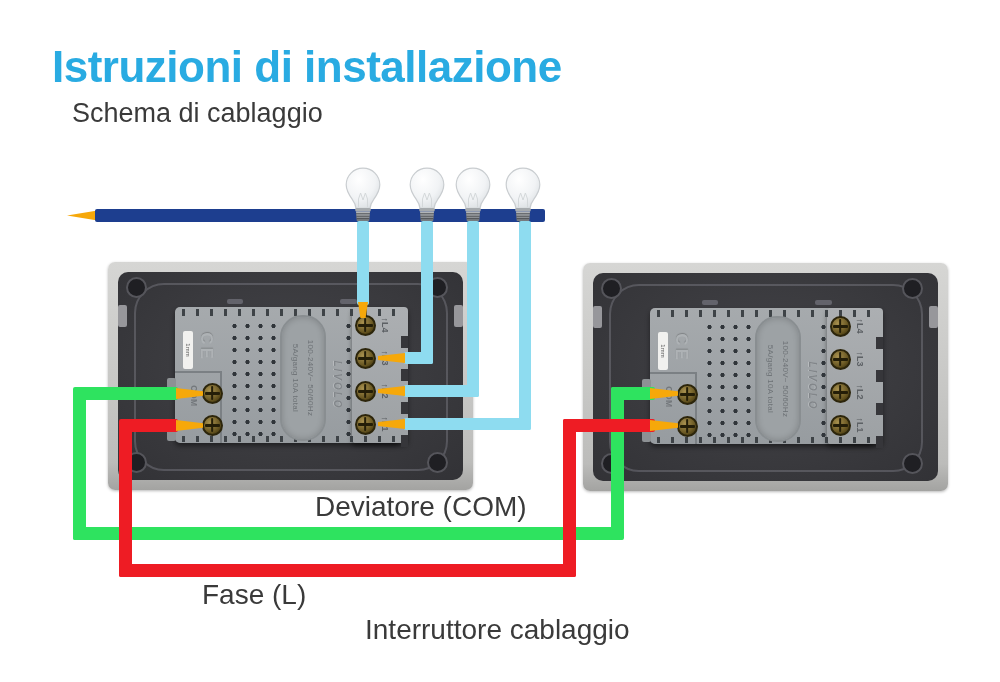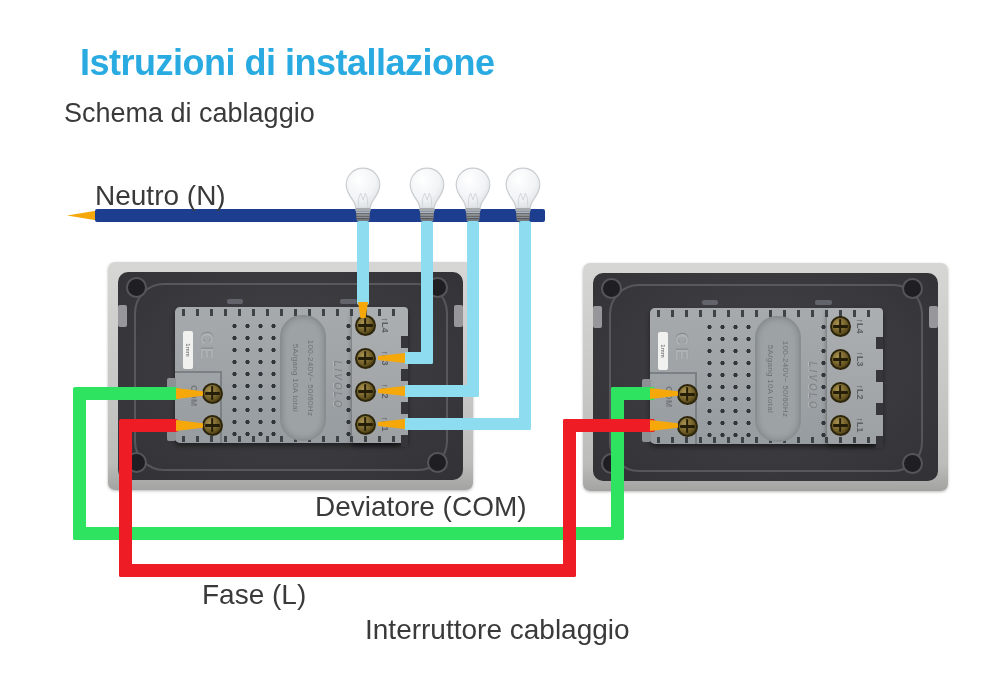--- a/index.html
+++ b/index.html
@@ -1,22 +1,22 @@
 <!DOCTYPE html>
 <html style="--accent: #29abe2; --text: #3a3a3a; --neutral-wire: #1d3e8f; --lamp-wire: #8edcf0; --com-wire: #2ee35f; --phase-wire: #ee1c24; --wire-tip: #f6a80a;"><head>
 <meta charset="utf-8">
 <style>
   html,body{margin:0;padding:0;background:#fff;}
   .stage{position:relative;width:1000px;height:682px;background:#ffffff;overflow:hidden;
          font-family:"Liberation Sans",sans-serif;}
 
   
-  .title{position:absolute;left:80px;top:42px;font-size:36px;font-weight:bold;
+  .title{position:absolute;left:52px;top:42px;font-size:44px;font-weight:bold;
          color:var(--accent);letter-spacing:-.5px;white-space:nowrap;z-index:50;}
-  .subtitle{position:absolute;left:64px;top:98px;font-size:27px;color:var(--text);
+  .subtitle{position:absolute;left:72px;top:98px;font-size:27px;color:var(--text);
             white-space:nowrap;z-index:50;}
   .lbl{position:absolute;font-size:28px;color:var(--text);white-space:nowrap;z-index:50;}
 
   
   .seg{position:absolute;border-radius:2px;z-index:40;}
   .seg.n{background:var(--neutral-wire);z-index:5;}
   .seg.c{background:var(--lamp-wire);}
   .seg.g{background:var(--com-wire);}
   .seg.r{background:var(--phase-wire);}
   .tip{position:absolute;background:var(--wire-tip);z-index:41;}
@@ -102,21 +102,20 @@
       <path d="M15.5 54 L24.5 54 L23 57.4 L17 57.4 Z" fill="#3f4245"></path>
     </symbol>
   </defs>
 </svg>
 
 <div class="stage">
 
   <div class="title">Istruzioni di installazione</div>
   <div class="subtitle">Schema di cablaggio</div>
 
-  <div class="lbl" style="left:95px;top:180px;">Neutro (N)</div>
   <div class="tip tn" style="left:67px;top:210px;width:29px;height:11px;"></div>
   <div class="seg n" style="left:95px;top:209px;width:450px;height:13px;"></div>
 
   <svg class="bulb" style="left:343px;top:167px;">
       <use href="#bulb-shape"></use>
     </svg>
   <svg class="bulb" style="left:407px;top:167px;">
       <use href="#bulb-shape"></use>
     </svg>
   <svg class="bulb" style="left:453px;top:167px;">

